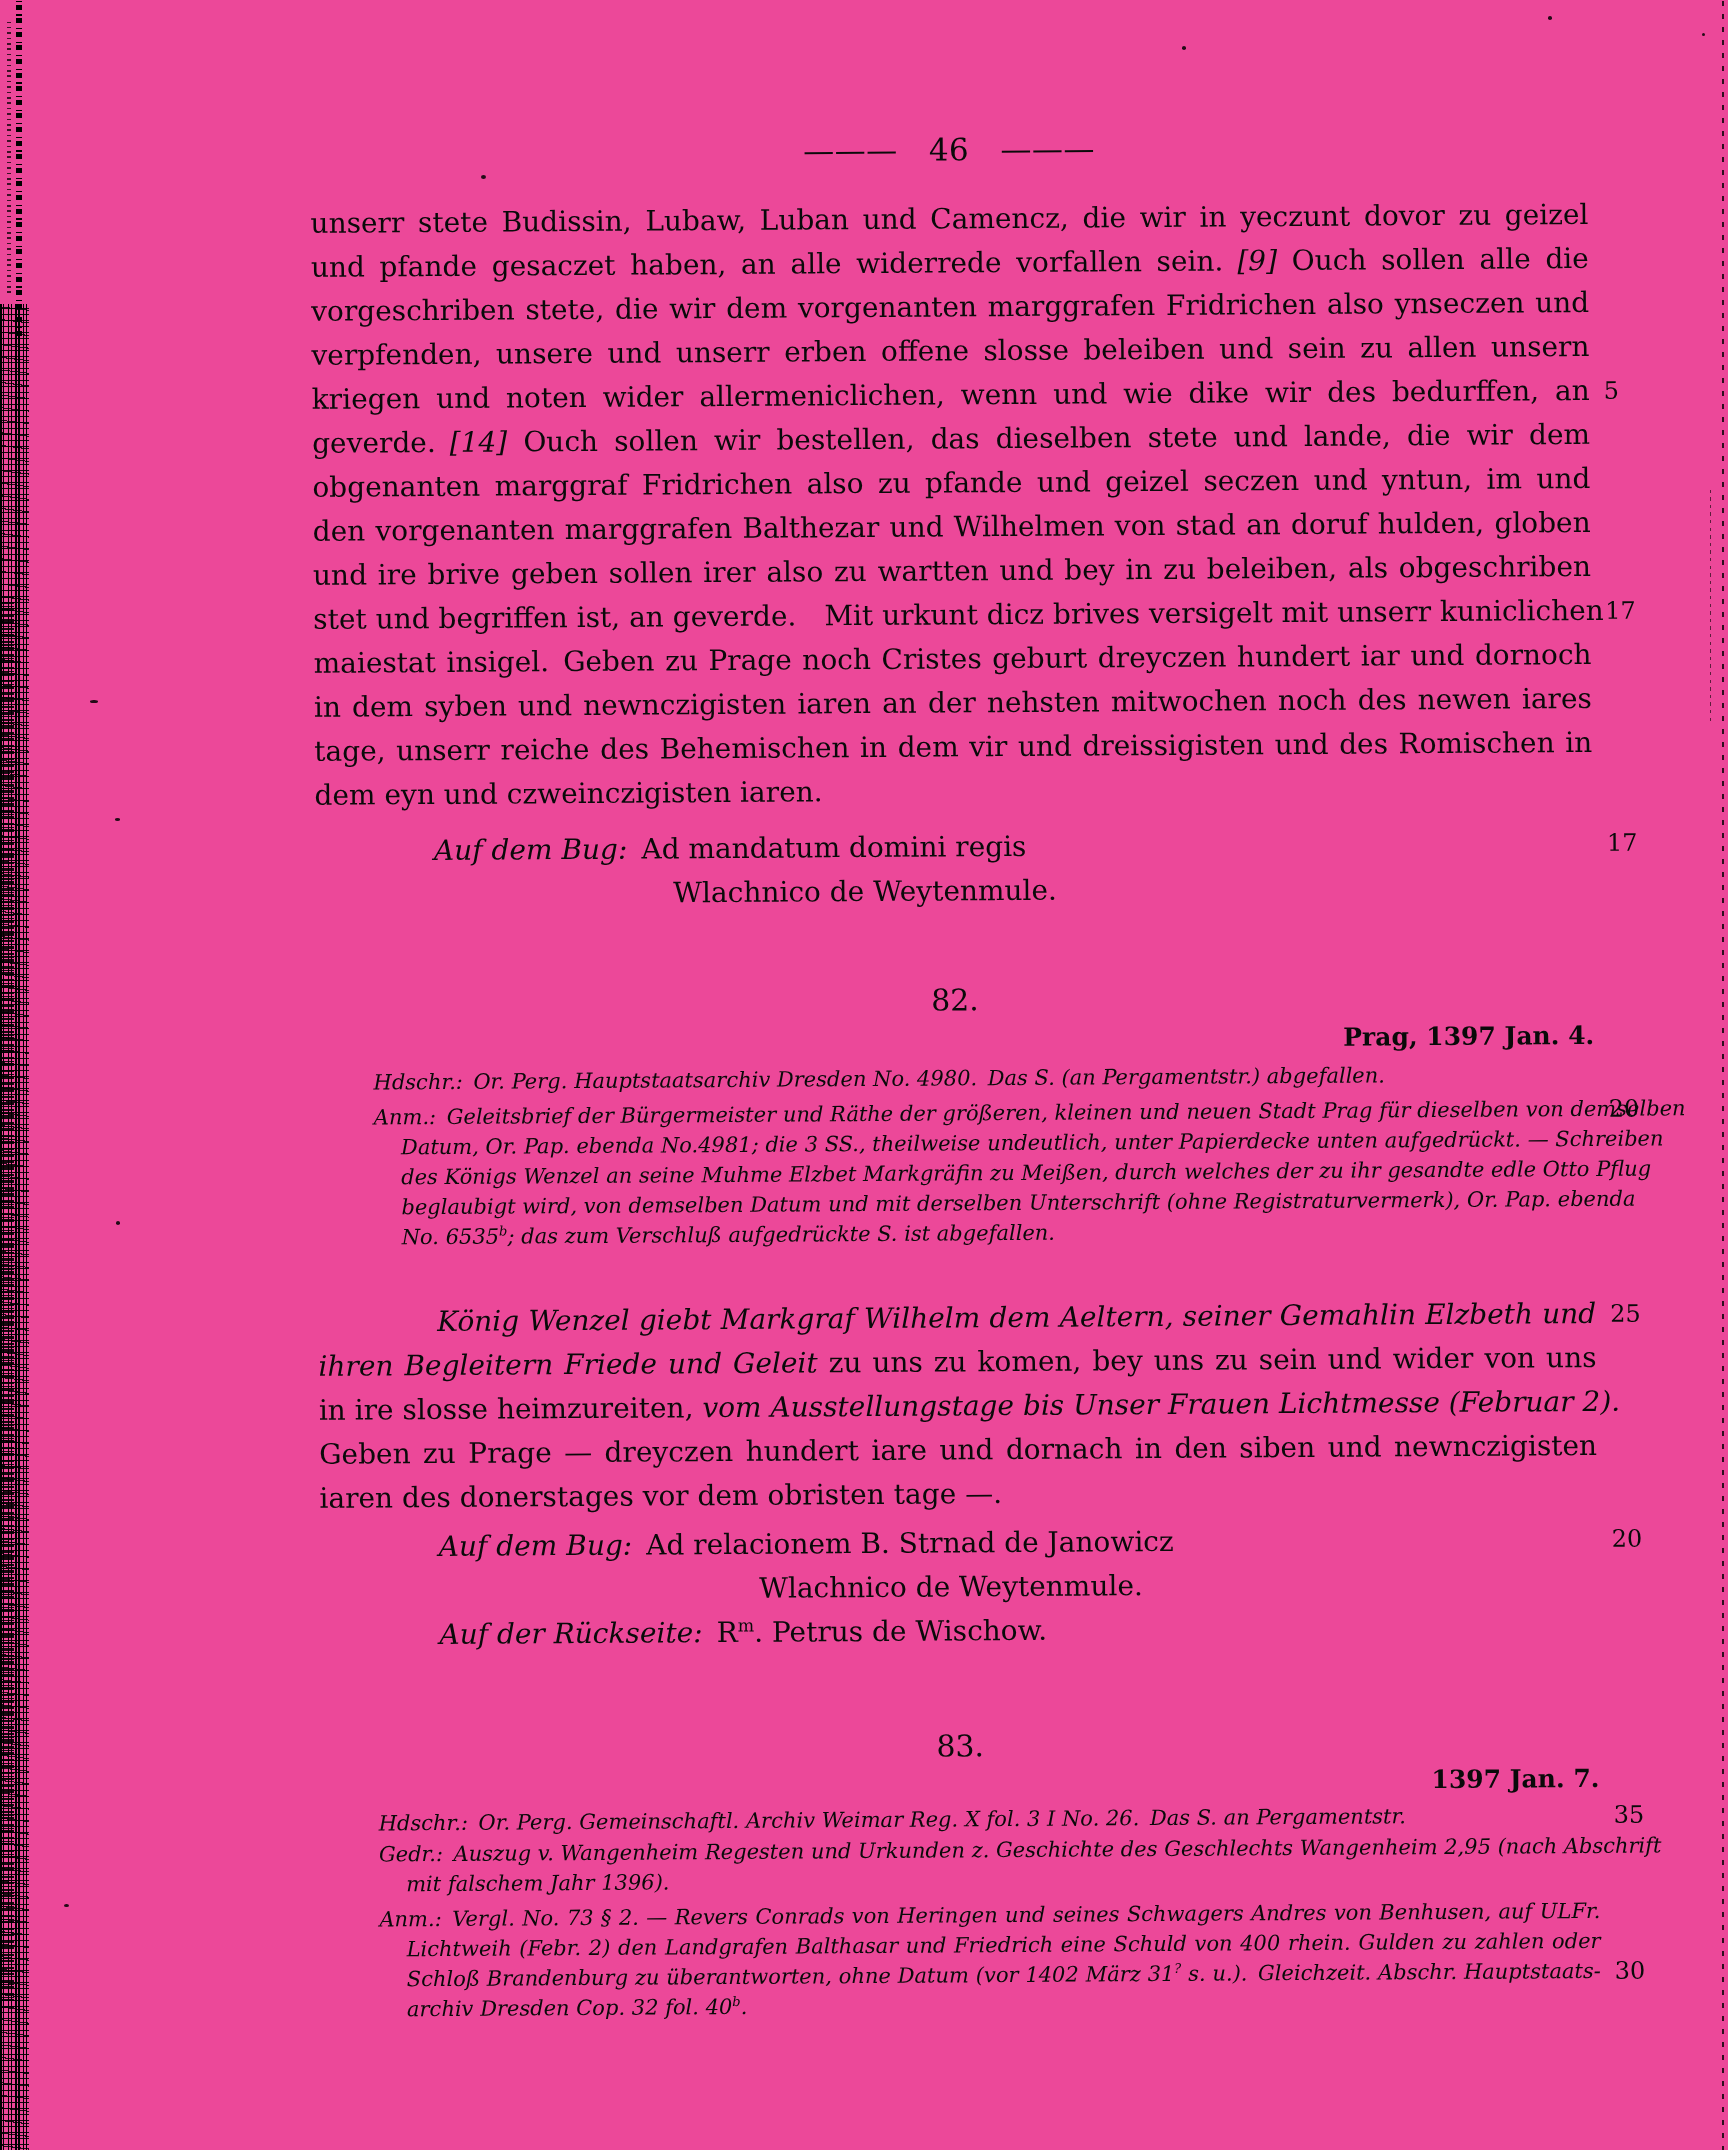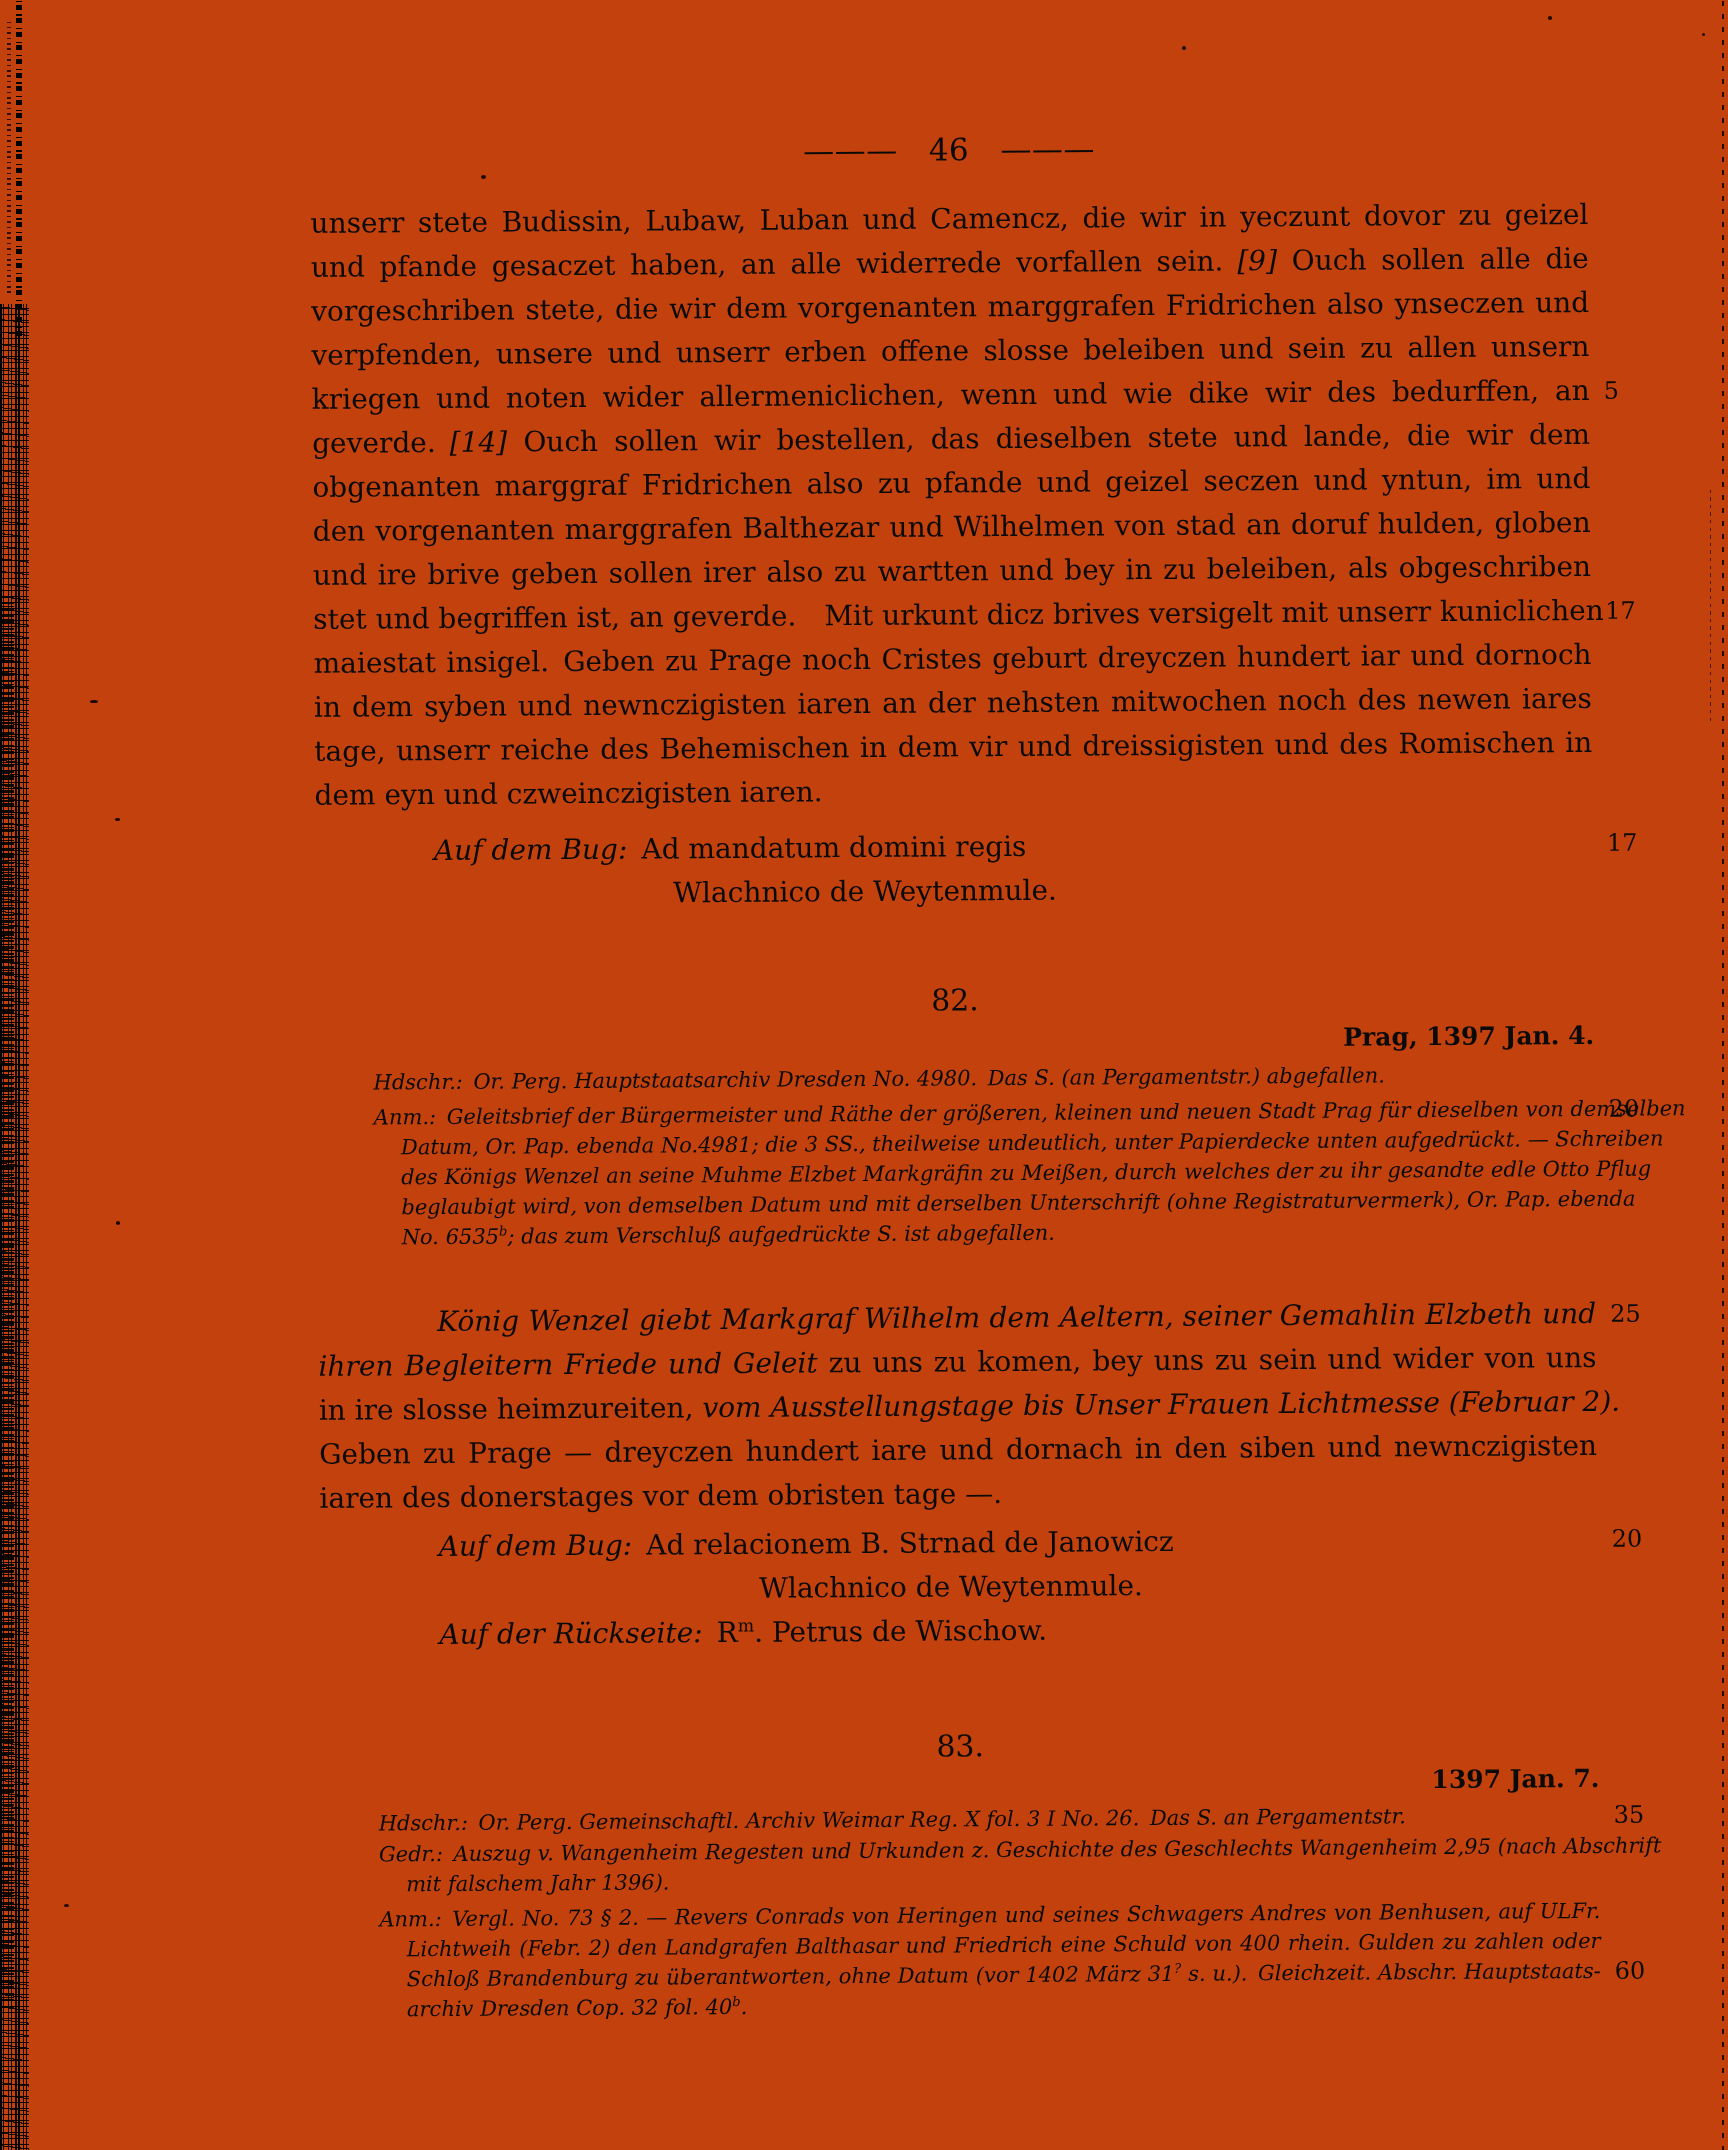--- a/index.html
+++ b/index.html
@@ -70,21 +70,21 @@
   .edge-line-right2 {
     position: absolute; left: 1710px; top: 488px; width: 1.1px; height: 233px;
     background-image: repeating-linear-gradient(0deg, #000 0 3.3px, transparent 3.3px 7.6px);
     opacity: 0.6;
   }
   .speck { position: absolute; background: #000; border-radius: 50%; opacity: 0.85; }
 </style>
 <title>46</title></head>
 <body>
 
-<div class="page" style="background: #c2410c; color: rgb(10, 10, 10);">
+<div class="page" style="background: #ec4899; color: rgb(10, 10, 10);">
   <div class="sheet">
       <div class="block cls-pagehead" style="top: 129px;">
         <div class="line"><span class="run">———&nbsp;&nbsp;&nbsp;46&nbsp;&nbsp;&nbsp;———</span></div>
       </div>
       <div class="block cls-body" style="top: 198px;">
         <div class="line j"><span class="run">unserr stete Budissin, Lubaw, Luban und Camencz, die wir in yeczunt dovor zu geizel</span></div>
         <div class="line j"><span class="run">und pfande gesaczet haben, an alle widerrede vorfallen sein. </span><span class="run r-i">[9]</span><span class="run"> Ouch sollen alle die</span></div>
         <div class="line j"><span class="run">vorgeschriben stete, die wir dem vorgenanten marggrafen Fridrichen also ynseczen und</span></div>
         <div class="line j"><span class="run">verpfenden, unsere und unserr erben offene slosse beleiben und sein zu allen unsern</span></div>
         <div class="line j"><span class="run">kriegen und noten wider allermeniclichen, wenn und wie dike wir des bedurffen, an</span><span class="lineno">5</span></div>
@@ -139,21 +139,21 @@
       <div class="block cls-note" style="top: 1805px;">
         <div class="line" style="padding-left: 57px;"><span class="run r-i">Hdschr.: Or. Perg. Gemeinschaftl. Archiv Weimar Reg. X fol. 3 I No. 26. Das S. an Pergamentstr.</span><span class="lineno">35</span></div>
       </div>
       <div class="block cls-note" style="top: 1836px;">
         <div class="line j" style="padding-left: 57px;"><span class="run r-i">Gedr.: Auszug v. Wangenheim Regesten und Urkunden z. Geschichte des Geschlechts Wangenheim 2,95 (nach Abschrift</span></div>
         <div class="line" style="padding-left: 84px;"><span class="run r-i">mit falschem Jahr 1396).</span></div>
       </div>
       <div class="block cls-note" style="top: 1901px;">
         <div class="line j" style="padding-left: 57px;"><span class="run r-i">Anm.: Vergl. No. 73 § 2. — Revers Conrads von Heringen und seines Schwagers Andres von Benhusen, auf ULFr.</span></div>
         <div class="line j" style="padding-left: 84px;"><span class="run r-i">Lichtweih (Febr. 2) den Landgrafen Balthasar und Friedrich eine Schuld von 400 rhein. Gulden zu zahlen oder</span></div>
-        <div class="line j" style="padding-left: 84px;"><span class="run r-i">Schloß Brandenburg zu überantworten, ohne Datum (vor 1402 März 31</span><span class="run r-i r-sup">?</span><span class="run r-i"> s. u.). Gleichzeit. Abschr. Hauptstaats-</span><span class="lineno">60</span></div>
+        <div class="line j" style="padding-left: 84px;"><span class="run r-i">Schloß Brandenburg zu überantworten, ohne Datum (vor 1402 März 31</span><span class="run r-i r-sup">?</span><span class="run r-i"> s. u.). Gleichzeit. Abschr. Hauptstaats-</span><span class="lineno">30</span></div>
         <div class="line" style="padding-left: 84px;"><span class="run r-i">archiv Dresden Cop. 32 fol. 40</span><span class="run r-i r-sup">b</span><span class="run r-i">.</span></div>
       </div>
     </div>
 
   <div class="noise-band"></div>
   <div class="noise-band-inner"></div>
   <div class="noise-streak-a"></div>
   <div class="noise-streak-b"></div>
   <div class="edge-line-right"></div>
   <div class="edge-line-right2"></div>

